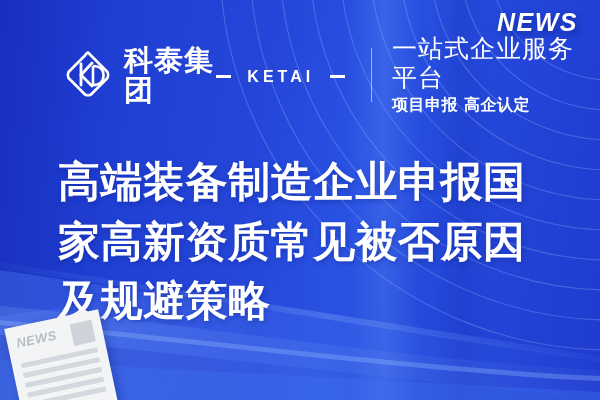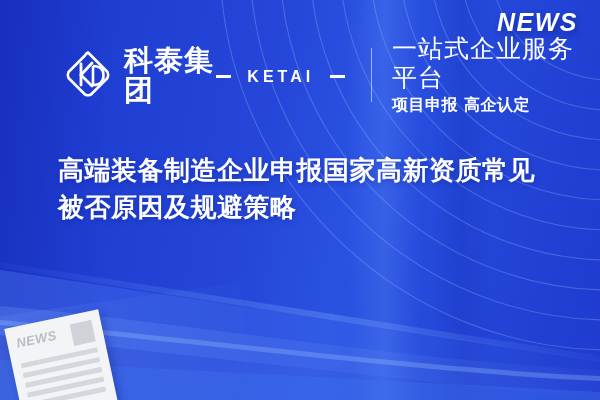--- a/index.html
+++ b/index.html
@@ -174,21 +174,21 @@
     font-family: "DejaVu Serif", "Liberation Serif", serif;
     font-weight: bold;
   }
 
   
   .title {
     position: absolute;
     left: 58px;
     top: 152px;
     width: 500px;
-    font-size: 26px;
+    font-size: 42px;
     font-weight: bold;
     line-height: 1.42;
     color: #ffffff;
     letter-spacing: 0.5px;
     text-shadow: 1px 2px 5px rgba(10,25,120,0.35);
     font-family: "DejaVu Sans", "Liberation Sans", sans-serif;
   }
 
   
   .newspaper {

